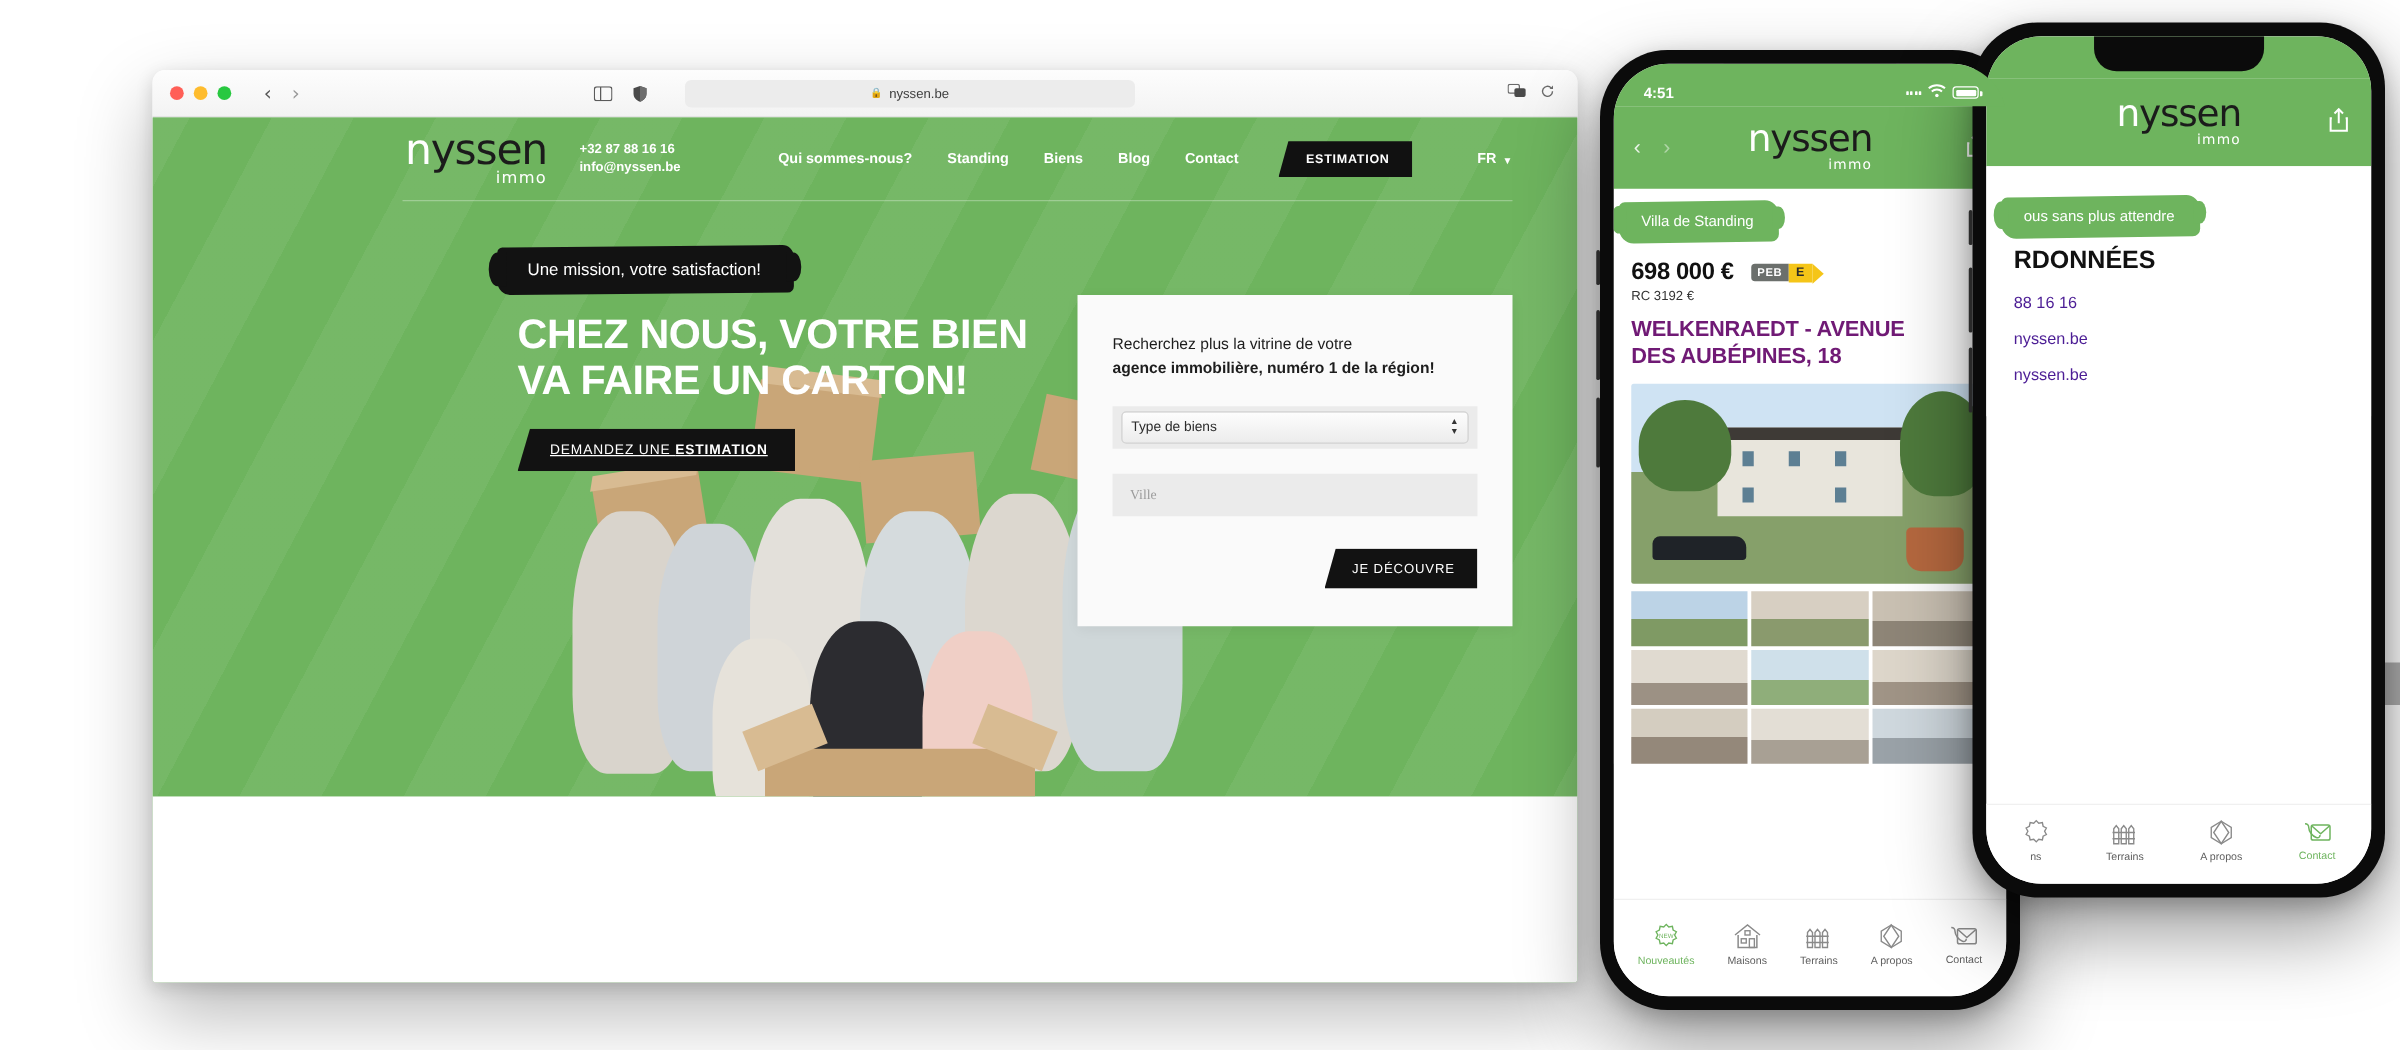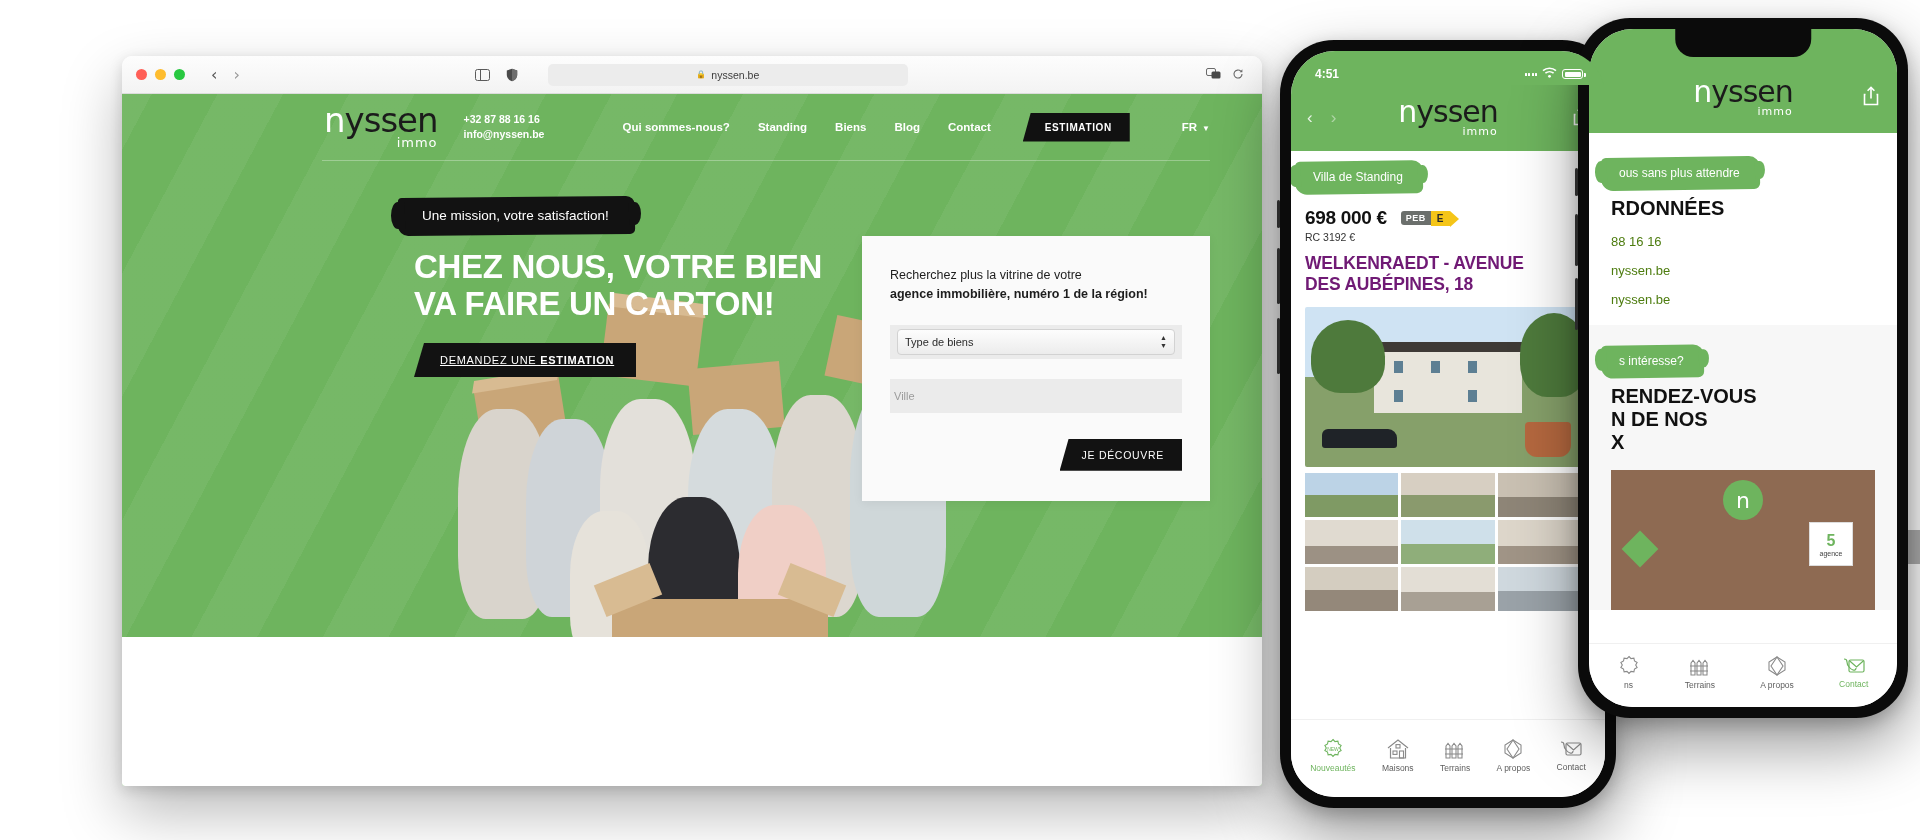--- a/index.html
+++ b/index.html
@@ -197,21 +197,21 @@
   }
   .select-inner {
     flex: 1; height: 26px; margin: 0 3px;
     background: linear-gradient(#fdfdfd, #ececec);
     border: 1px solid #d2d2d2; border-radius: 4px;
     display: flex; align-items: center; justify-content: space-between;
     padding: 0 7px;
     font-size: 11px; color: #2b2b2b;
   }
   .stepper { display: flex; flex-direction: column; gap: 2px; color: #333; font-size: 7px; line-height: 6px; }
-  .field.city { padding: 0 4px; }
+  .field.city { padding: 0 14px; font-family: Liberation Serif, serif; }
   .city-ph { font-size: 11px; color: #9b9b9b; }
   .panel-actions { margin-top: 26px; display: flex; justify-content: flex-end; }
   .btn-discover {
     background: #121212; color: #fff;
     font-size: 10.5px; letter-spacing: .7px;
     padding: 10px 18px 10px 22px;
     clip-path: polygon(9px 0, 100% 0, 100% 100%, 0 100%);
   }
 
   .site-footer-white { height: 149px; background: #ffffff; }
@@ -338,21 +338,21 @@
   
   #phone-back {
     left: 1578px; top: 18px; width: 330px; height: 700px;
     border-radius: 52px;
     z-index: 1;
   }
   .b-statusbar { height: 34px; background: #6eb45e; }
   .b-appbar { background: #6eb45e; height: 70px; display: flex; align-items: center; justify-content: center; position: relative; }
   .b-body { background: #ffffff; padding: 26px 22px; position: relative; }
   .b-heading { font-size: 20px; font-weight: bold; color: #111; margin-top: 14px; line-height: 1.15; }
-  .b-line { font-size: 13px; color: #4d7c0f; margin-top: 14px; }
+  .b-line { font-size: 13px; color: #4c1d95; margin-top: 14px; }
   .b-section { background: #f7f7f7; margin: 18px -22px 0 -22px; padding: 22px 22px 0 22px; }
   .b-photo { margin-top: 16px; height: 140px; background: #8e6a52; position: relative; overflow: hidden; }
   .b-marker {
     position: absolute; left: 50%; transform: translateX(-50%); top: 10px;
     width: 40px; height: 40px; background: #6eb45e; border-radius: 50%;
     color: #fff; font-family: "DejaVu Sans", sans-serif; font-size: 22px;
     display: flex; align-items: center; justify-content: center;
   }
   .b-chip {
     position: absolute; right: 22px; top: 52px;
@@ -563,40 +563,20 @@
       <div class="b-body">
         <div class="badge-wrap">
           <div class="badge-brush"></div>
           <div class="badge-text">ous sans plus attendre</div>
         </div>
         <div class="b-heading">RDONNÉES</div>
         <div class="b-line"> 88 16 16</div>
         <div class="b-line">nyssen.be</div>
         <div class="b-line">nyssen.be</div>
 
-        <div class="b-section">
-          <div class="badge-wrap">
-            <div class="badge-brush"></div>
-            <div class="badge-text">s intéresse?</div>
-          </div>
-          <div class="b-heading">
-            <span>RENDEZ-VOUS</span><br>
-            <span>N DE NOS</span><br>
-            <span>X</span>
-          </div>
-
-          <div class="b-photo">
-            <div class="b-marker">n</div>
-            <div class="b-diamond"></div>
-            <div class="b-chip">
-              <span class="num">5</span>
-              <span>agence</span>
-            </div>
-          </div>
-        </div>
       </div>
 
       <div class="b-tabbar">
         <div class="tab">
           <svg width="22" height="22" viewBox="0 0 22 22">
               <path d="M11 1.5 13 3.6l2.9-.5.6 2.9 2.6 1.4-1.4 2.6 1.4 2.6-2.6 1.4-.6 2.9-2.9-.5L11 18.5 9 16.4l-2.9.5-.6-2.9L2.9 12.6 4.3 10 2.9 7.4 5.5 6l.6-2.9L9 3.6z" fill="none" stroke="#8a8a8a" stroke-width="1.1"></path>
             </svg>
           <span class="tab-label">ns</span>
         </div>
         <div class="tab">

